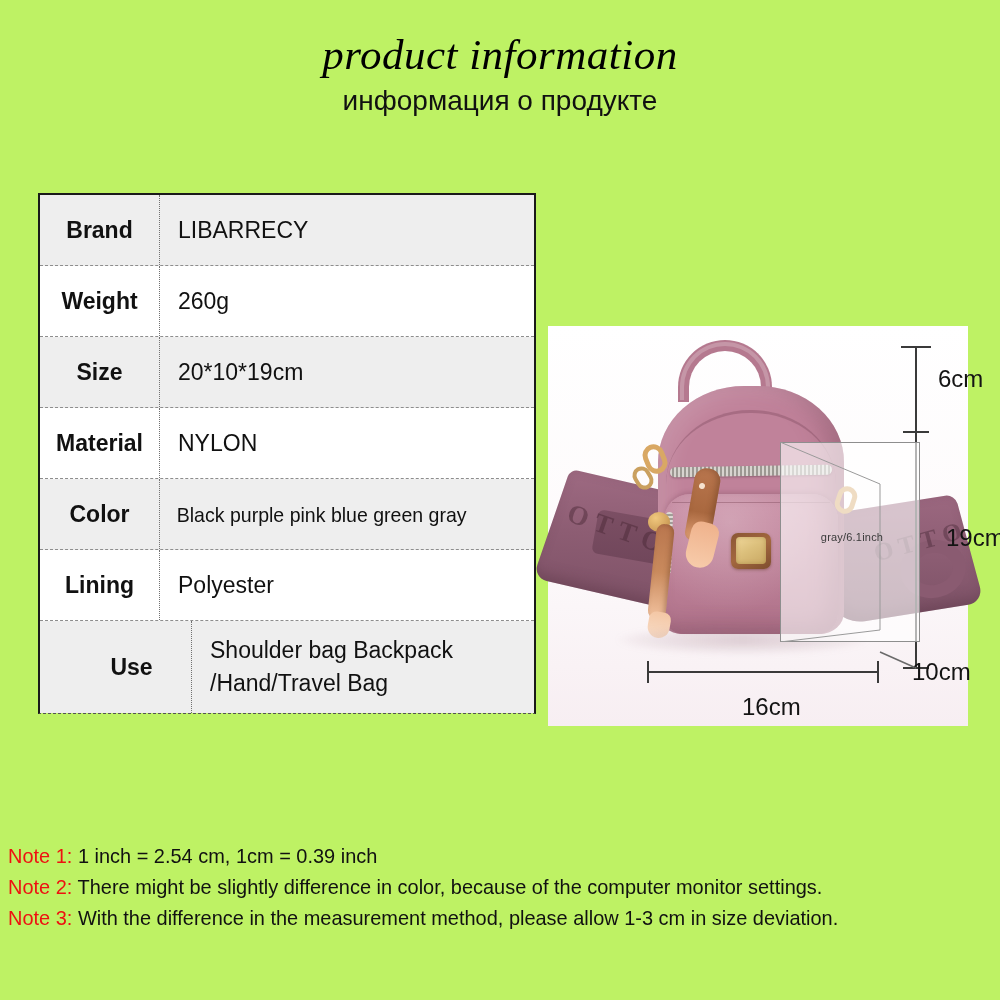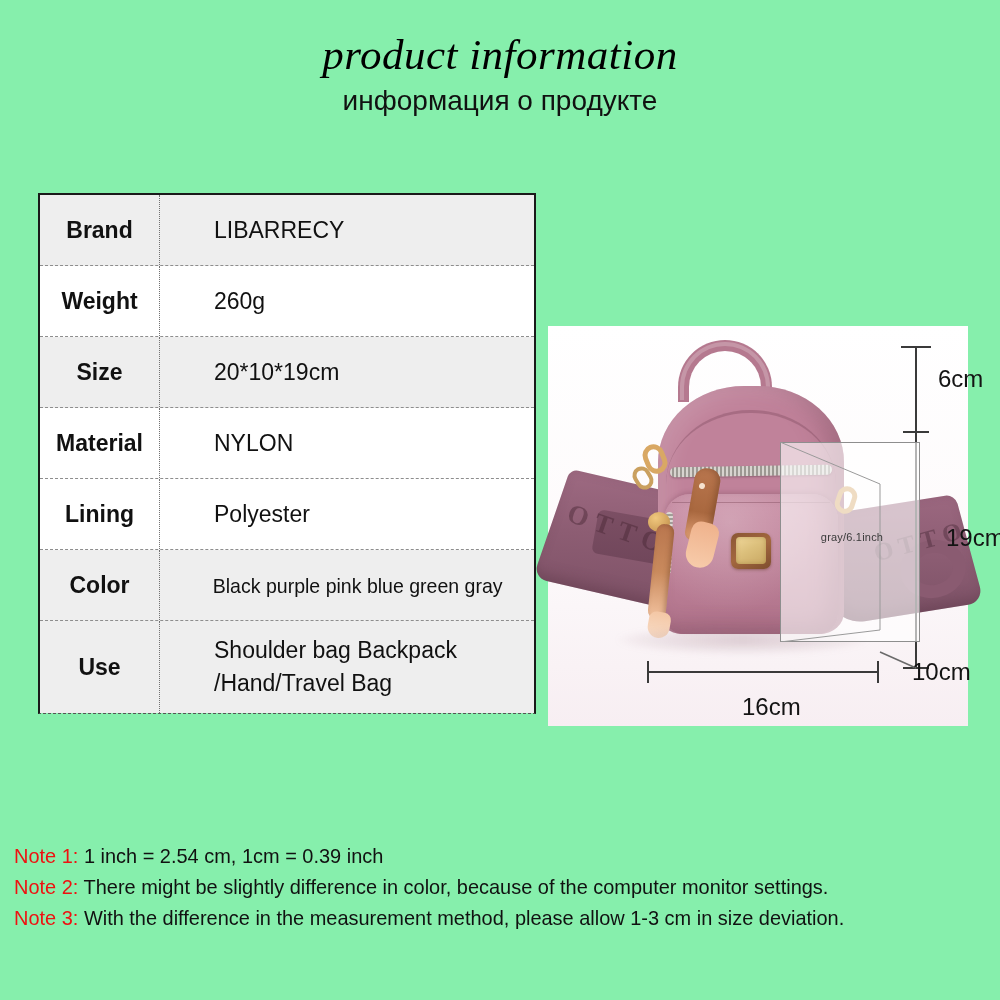--- a/index.html
+++ b/index.html
@@ -9,21 +9,21 @@
     height: 1000px;
     background: #ffffff;
     font-family: "Liberation Sans", sans-serif;
     overflow: hidden;
   }
 
   #page {
     position: relative;
     width: 1000px;
     height: 1000px;
-    background: #86efac;
+    background: #bef264;
   }
 
   
   .header {
     position: absolute;
     top: 30px;
     left: 0;
     width: 1000px;
     text-align: center;
   }
@@ -53,23 +53,22 @@
     border-right: 2px solid #1a1a1a;
     border-top: 2px solid #1a1a1a;
     border-bottom: 1px dashed #555;
     border-collapse: collapse;
   }
   .spec-row {
     display: flex;
     align-items: flex-start;
     width: 100%;
     border-bottom: 1px dashed #8d8d8d;
-    gap: 36px;
-  }
-  .spec-row:last-child { border-bottom: none; }
+  }
+  .spec-row:last-child { border-bottom: none; padding-left: 32px; }
   .spec-row.shaded { background: #eeeeee; }
   .spec-row.plain  { background: #ffffff; }
 
   .spec-label {
     width: 120px;
     min-height: 70px;
     flex: 0 0 120px;
     display: flex;
     align-items: center;
     justify-content: center;
@@ -412,21 +411,21 @@
     white-space: nowrap;
   }
   .dim-6   { left: 938px; top: 365px; }
   .dim-19  { left: 938px; top: 524px; margin-left: 8px; }
   .dim-10  { left: 912px; top: 658px; }
   .dim-16  { left: 742px; top: 693px; }
 
   
   .notes {
     position: absolute;
-    left: 14px;
+    left: 8px;
     top: 840px;
     width: 980px;
   }
   .note-line {
     font-family: "Liberation Sans", sans-serif;
     font-size: 21px;
     line-height: 31px;
     color: #111111;
     white-space: nowrap;
     transform: scaleX(0.95);
@@ -454,27 +453,27 @@
         <div class="spec-value">260g</div>
       </div>
       <div class="spec-row shaded">
         <div class="spec-label">Size</div>
         <div class="spec-value">20*10*19cm</div>
       </div>
       <div class="spec-row plain">
         <div class="spec-label">Material</div>
         <div class="spec-value">NYLON</div>
       </div>
+      <div class="spec-row shaded">
+        <div class="spec-label">Color</div>
+        <div class="spec-value condensed">Black purple pink blue green gray</div>
+      </div>
       <div class="spec-row plain">
         <div class="spec-label">Lining</div>
         <div class="spec-value">Polyester</div>
-      </div>
-      <div class="spec-row shaded">
-        <div class="spec-label">Color</div>
-        <div class="spec-value condensed">Black purple pink blue green gray</div>
       </div>
       <div class="spec-row shaded tall">
         <div class="spec-label">Use</div>
         <div class="spec-value">Shoulder bag Backpack
 /Hand/Travel Bag</div>
       </div>
     </div>
 
   <div class="photo">
     <div class="photo-bg"></div>

